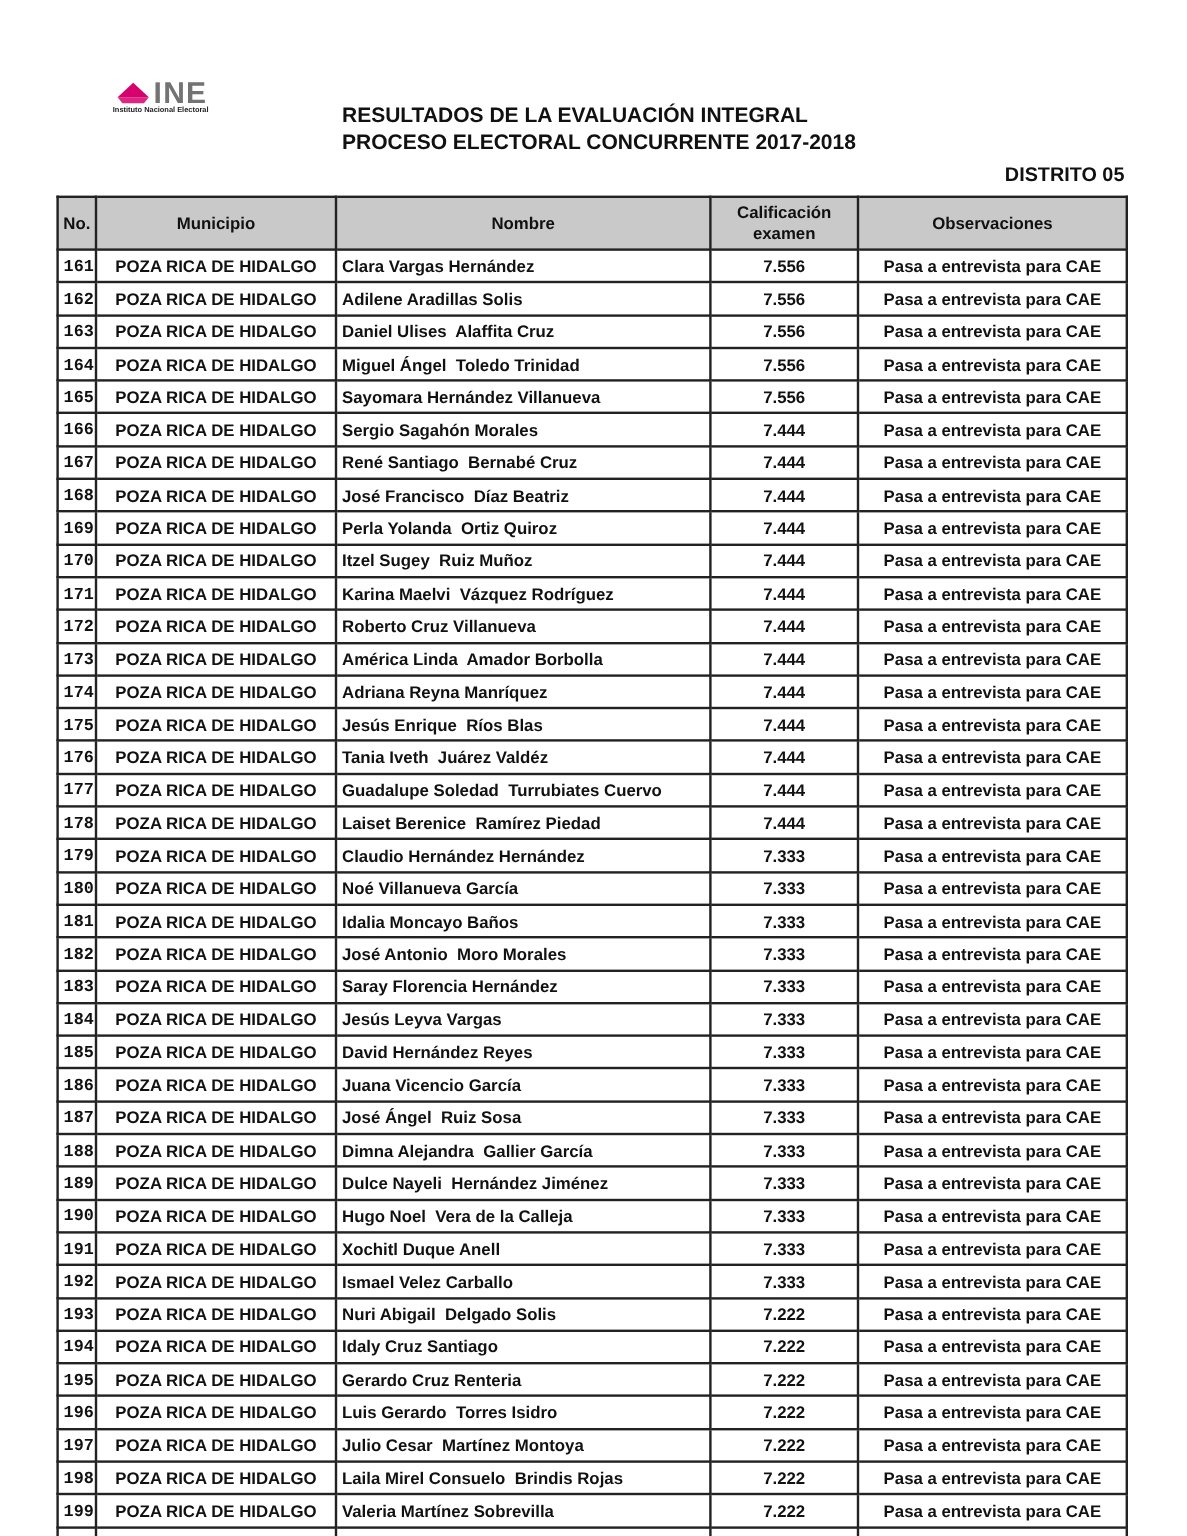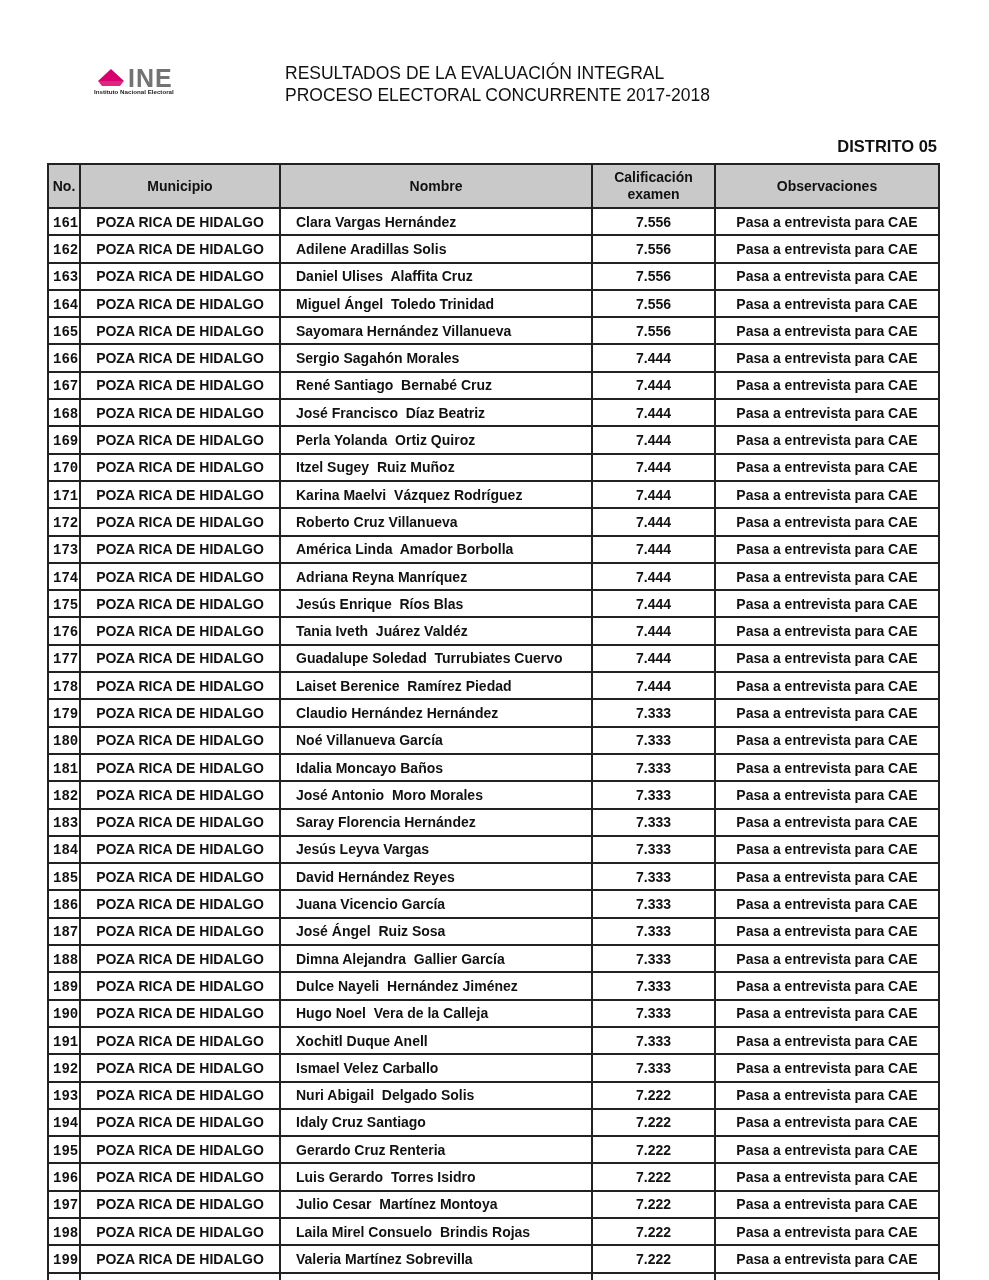--- a/index.html
+++ b/index.html
@@ -1,29 +1,29 @@
 <!DOCTYPE html>
 <html><head>
 <meta charset="utf-8">
 <style>
   html, body { margin: 0; padding: 0; background: #ffffff; }
   body { width: 989px; height: 1280px; position: relative; font-family: "Liberation Sans", sans-serif; color: #111; overflow: hidden; }
   .logo { position: absolute; left: 94px; top: 66px; width: 112px; height: 32px; }
   .logo-mark { position: absolute; left: 2px; top: 2px; width: 30px; height: 20px; }
   .logo-word { position: absolute; left: 34px; top: -2px; font-weight: bold; font-size: 25px; letter-spacing: 1px; color: #737373; font-family: "Liberation Sans", sans-serif; }
   .logo-sub { position: absolute; left: 0px; top: 22px; font-size: 6.2px; font-weight: bold; color: #222; white-space: nowrap; }
-  .title { position: absolute; left: 285px; top: 62px; font-weight: normal; font-size: 17.5px; line-height: 22px; color: #111; }
+  .title { position: absolute; left: 285px; top: 85px; font-weight: bold; font-size: 17.5px; line-height: 22px; color: #111; }
   .district { position: absolute; right: 52px; top: 125px; font-weight: bold; font-size: 16.5px; color: #111; margin-top: 12px; }
   table { position: absolute; left: 47px; top: 163px; border-collapse: collapse; width: 893px; }
   th, td { border: 2px solid #222; font-weight: bold; font-size: 14px; padding: 0; }
   th { background: #c9c9c9; height: 42px; font-size: 14px; line-height: 17px; }
   td { height: 22.3px; line-height: 20px; }
   td.no { text-align: left; padding-left: 4px; padding-top: 3px; line-height: 19px; font-family: Liberation Mono, monospace; }
   td.mun { text-align: center; }
-  td.nom { text-align: left; padding-left: 15px; white-space: pre; }
+  td.nom { text-align: left; padding-left: 4px; white-space: pre; }
   td.score { text-align: center; }
   td.obs { text-align: center; }
   .c1 { width: 30px; } .c2 { width: 198px; } .c3 { width: 310px; margin-left: 28px; } .c4 { width: 121px; } .c5 { width: 222px; }
 </style>
 </head>
 <body>
 
 <div class="logo">
   <svg class="logo-mark" viewBox="0 0 30 20">
     <polygon points="15,1 28,13 2,13" fill="#d6006f"></polygon>

